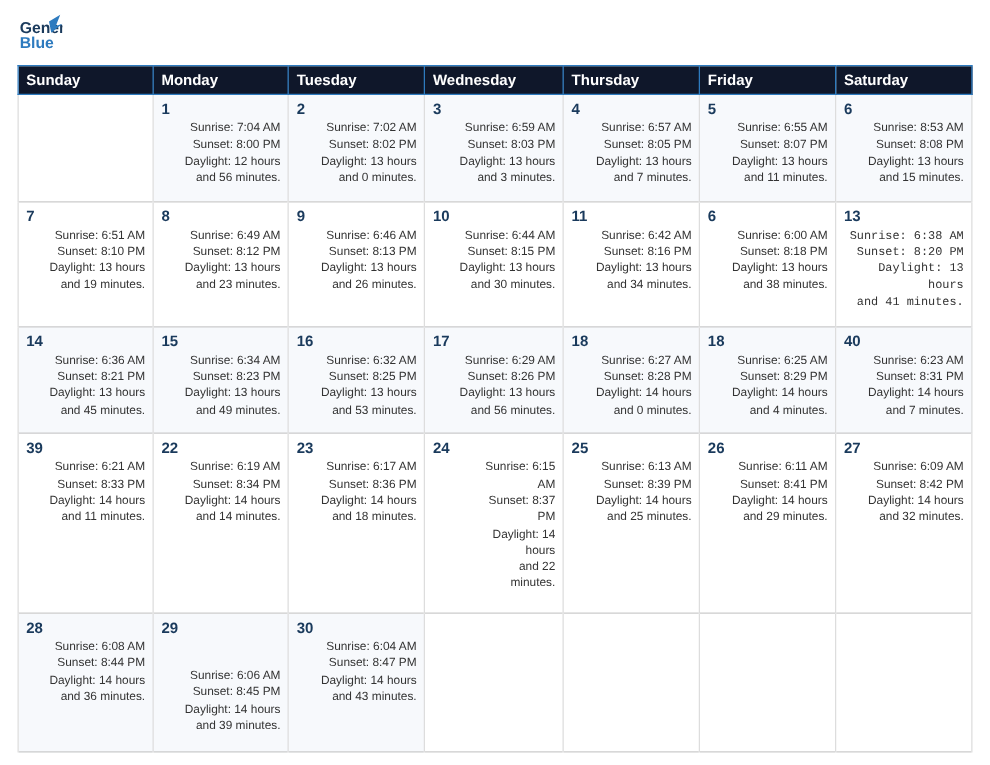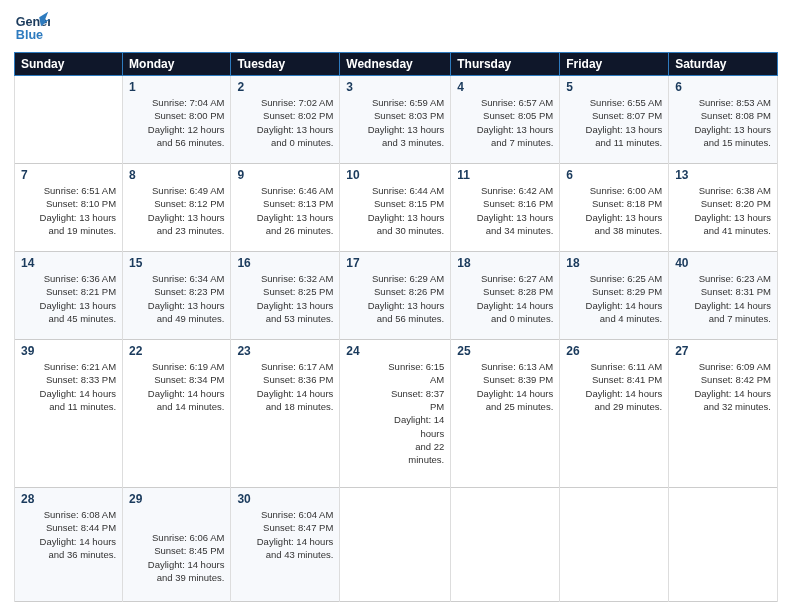--- a/index.html
+++ b/index.html
@@ -213,21 +213,21 @@
             </td>
             <td>
               <span class="day-number">6</span>
               <div class="day-info" style="white-space: pre-line;">Sunrise: 6:00 AM
 Sunset: 8:18 PM
 Daylight: 13 hours
 and 38 minutes.</div>
             </td>
             <td>
               <span class="day-number">13</span>
-              <div class="day-info" style="white-space: pre-line;">Sunrise: 6:38 AM
+              <div class="day-info" style="white-space: pre-line; font-family: Liberation Mono, monospace;">Sunrise: 6:38 AM
 Sunset: 8:20 PM
 Daylight: 13 hours
 and 41 minutes.</div>
             </td>
           </tr>
           <tr>
             <td>
               <span class="day-number">14</span>
               <div class="day-info" style="white-space: pre-line;">Sunrise: 6:36 AM
 Sunset: 8:21 PM

